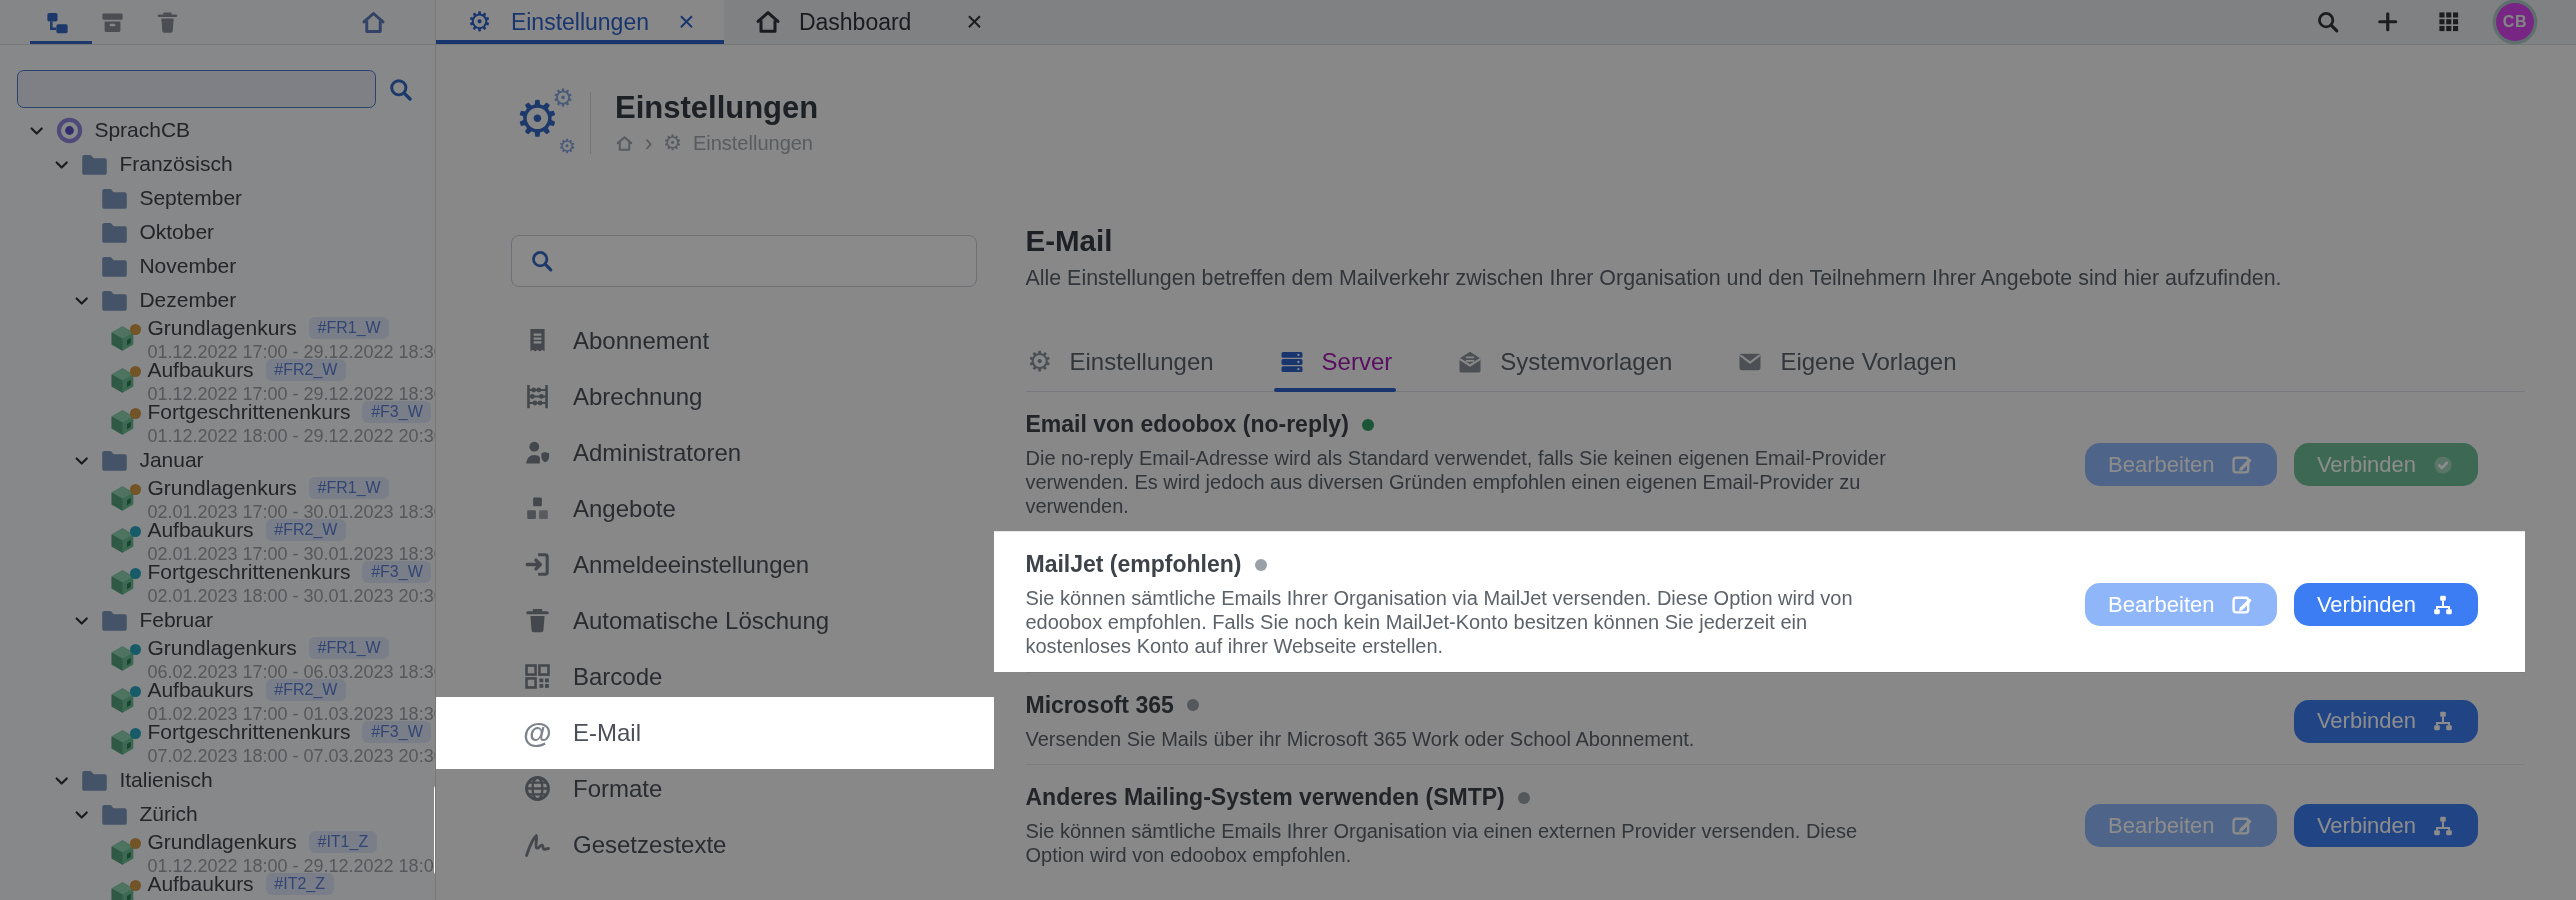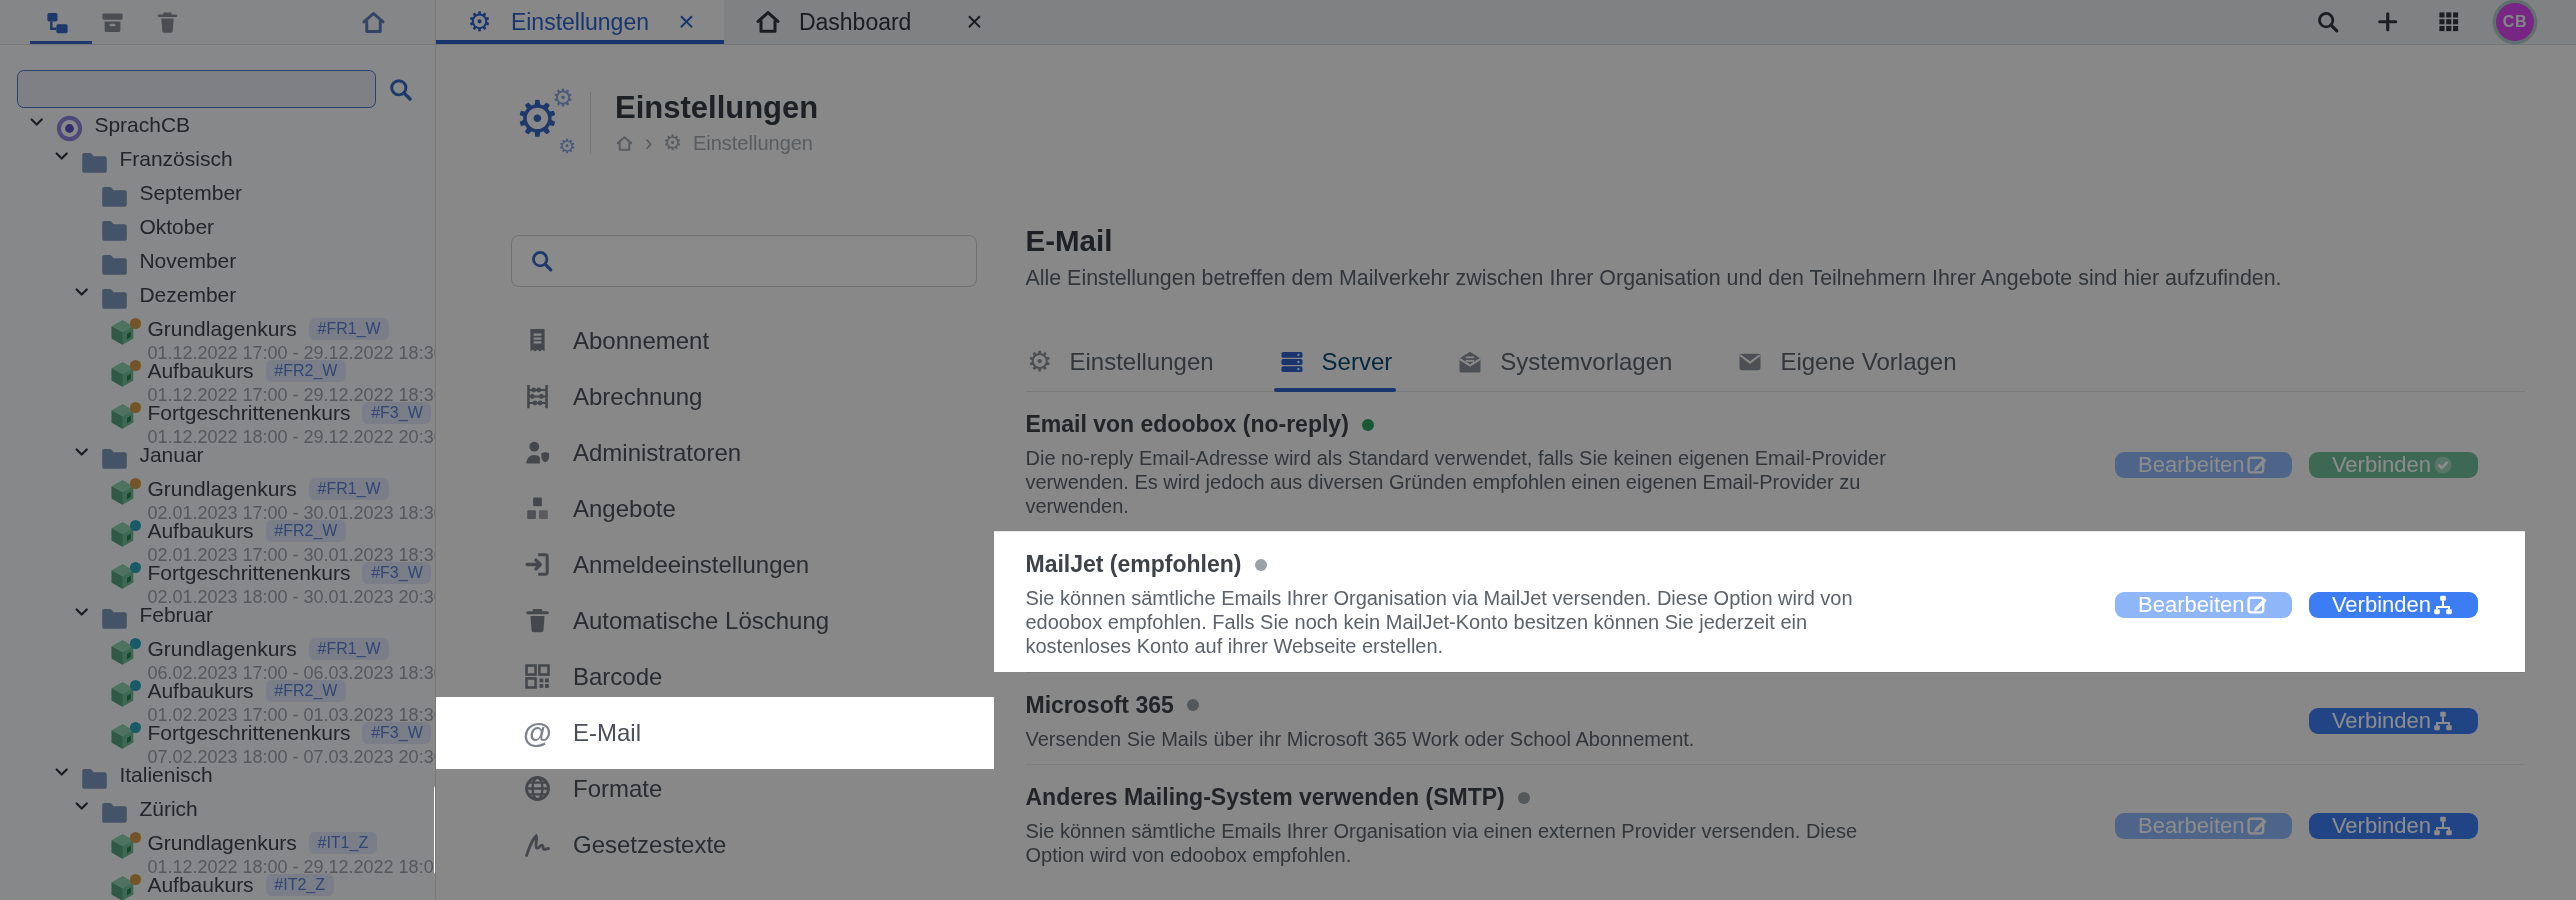--- a/index.html
+++ b/index.html
@@ -32,21 +32,21 @@
 
   
   .app-body{display:flex;height:856px;position:relative;}
   .tree-panel{position:relative;width:436px;flex:none;box-sizing:border-box;background:#f6f7f9;
               border-right:1.3px solid #d9dbde;padding-top:25px;overflow:hidden;}
   .tree-search{display:flex;align-items:center;margin-left:17px;}
   .tree-search input{width:359px;height:38px;box-sizing:border-box;border:1.3px solid #4f78c5;border-radius:6.7px;
                      background:rgba(95,130,200,.10);outline:none;font-size:20px;padding:0 12px;color:#333;}
   .tsicon{margin-left:10.7px;width:27px;height:27px;color:#3566c1;cursor:pointer;}
   .tree{margin-top:5.4px;}
-  .tree-item{display:flex;align-items:flex-start;cursor:pointer;}
+  .tree-item{display:flex;align-items:center;cursor:pointer;}
   .tree-item.h51{height:34px;}
   .tree-item.course{height:42px;}
   .lv0{padding-left:23px;} .lv1{padding-left:48px;} .lv2{padding-left:68px;} .lv3{padding-left:107px;}
   .chev{width:27px;flex:none;display:flex;justify-content:center;color:#2f343b;margin-right:4px;}
   .chev svg{width:17.4px;height:17.4px;}
   .chev.empty{visibility:hidden;}
   .ticon{position:relative;width:31px;height:31px;flex:none;margin-right:9.4px;display:flex;
          align-items:center;justify-content:center;color:#7d97bd;}
   .cdot{position:absolute;right:-3.4px;top:0.7px;width:11.4px;height:11.4px;border-radius:50%;}
   .cdot.gold{background:#cf9a45;} .cdot.teal{background:#2aa7bd;}
@@ -85,34 +85,34 @@
   .at-glyph{font-weight:700;font-size:29.5px;line-height:1;}
   .nav-item.spotlight{position:relative;z-index:60;background:#fff;height:72px;margin:-8px 0;}
 
   .email-panel{flex:1;box-sizing:border-box;padding-left:31.5px;margin-right:51px;min-width:0;}
   .email-title{margin-top:35px;font-size:29.5px;font-weight:600;color:#363b42;}
   .email-sub{margin-top:8px;font-size:21.4px;color:#5c6269;}
   .subtabs{display:flex;gap:64px;align-items:center;margin-top:42px;height:58px;border-bottom:1.3px solid #dcdfe3;}
   .subtab{display:flex;align-items:center;gap:16px;font-size:24px;color:#5c6269;position:relative;height:100%;cursor:pointer;}
   .subtab .sicon{width:28px;height:28px;color:#8a9098;flex:none;}
   .subtab .gchar{font-size:28px;color:#8a9098;}
-  .subtab.active{color:#0c4a6e;}
+  .subtab.active{color:#a21caf;}
   .subtab.active .sicon{color:#2d62c9;}
   .subtab.active::after{content:"";position:absolute;left:-4px;right:-4px;bottom:-1.3px;height:4px;background:#2d62c9;border-radius:2px;}
 
   .provider-row{display:flex;align-items:center;padding:19px 47px 13.4px 0;border-top:1.3px solid #e4e6e9;}
   #providers .provider-row:first-child{border-top:none;}
   .provider-row.spotlight-row{background:#fff;position:relative;z-index:60;margin-left:-31.5px;padding-left:31.5px;}
   .row-text{flex:1;min-width:0;max-width:865px;padding-right:40px;}
   .row-title{display:flex;align-items:center;gap:13.4px;font-size:23px;font-weight:600;color:#3e434a;}
   .status-dot{width:12px;height:12px;border-radius:50%;background:#9aa0a6;flex:none;}
   .status-dot.green{background:#2e9e63;}
   .row-desc{margin-top:8px;font-size:20px;line-height:24px;color:#5c6269;}
   .row-buttons{margin-left:auto;display:flex;gap:17.4px;flex:none;}
-  .btn{height:26px;padding:0 23px;border-radius:9px;display:flex;align-items:center;gap:0;color:#fff;
+  .btn{height:43px;padding:0 23px;border-radius:15px;display:flex;align-items:center;gap:15px;color:#fff;
        font-size:22px;border:none;cursor:pointer;font-family:inherit;}
   .btn .bicon{width:24px;height:24px;flex:none;}
   .btn-blue{background:#3d7df3;} .btn-lightblue{background:#8fb6f8;} .btn-green{background:#6fbf99;}
 
   .dim-overlay{position:absolute;inset:0;background:rgba(0,0,0,.45);z-index:50;pointer-events:none;}
 </style>
 </head>
 <body>
 
 <div class="canvas" style="--accent: #2d62c9;">

